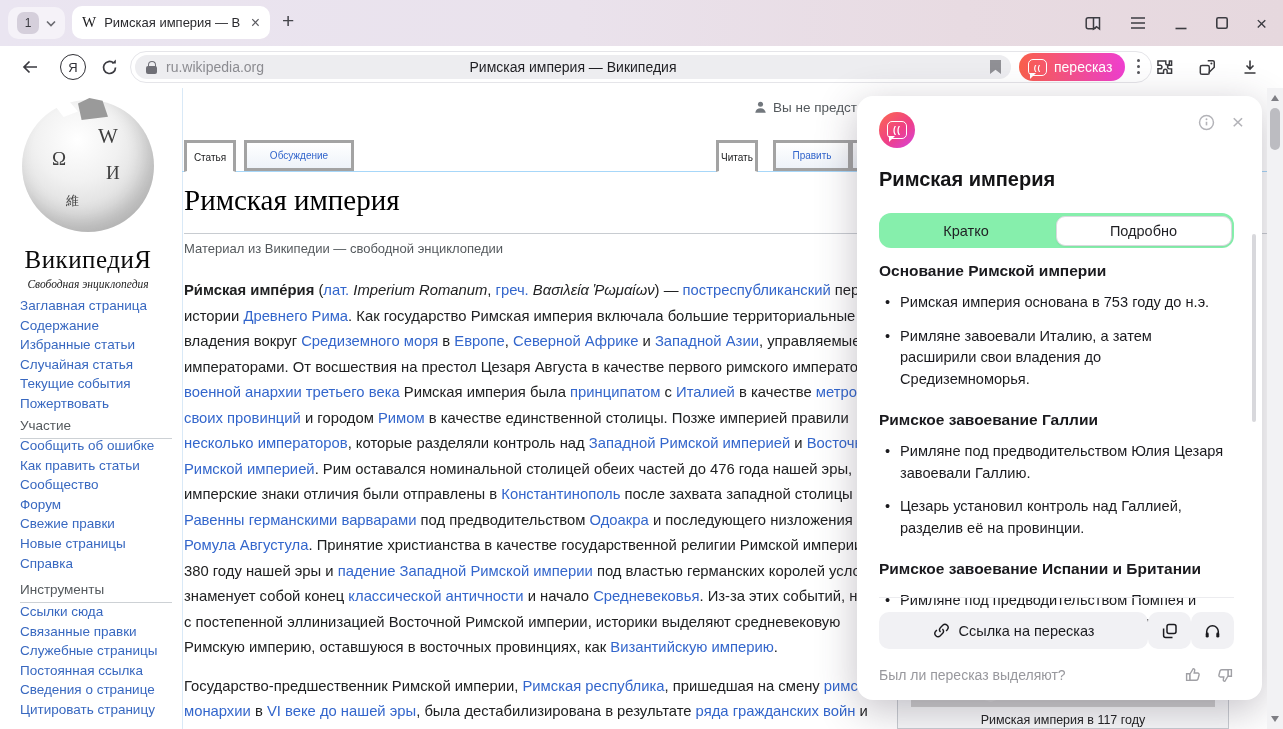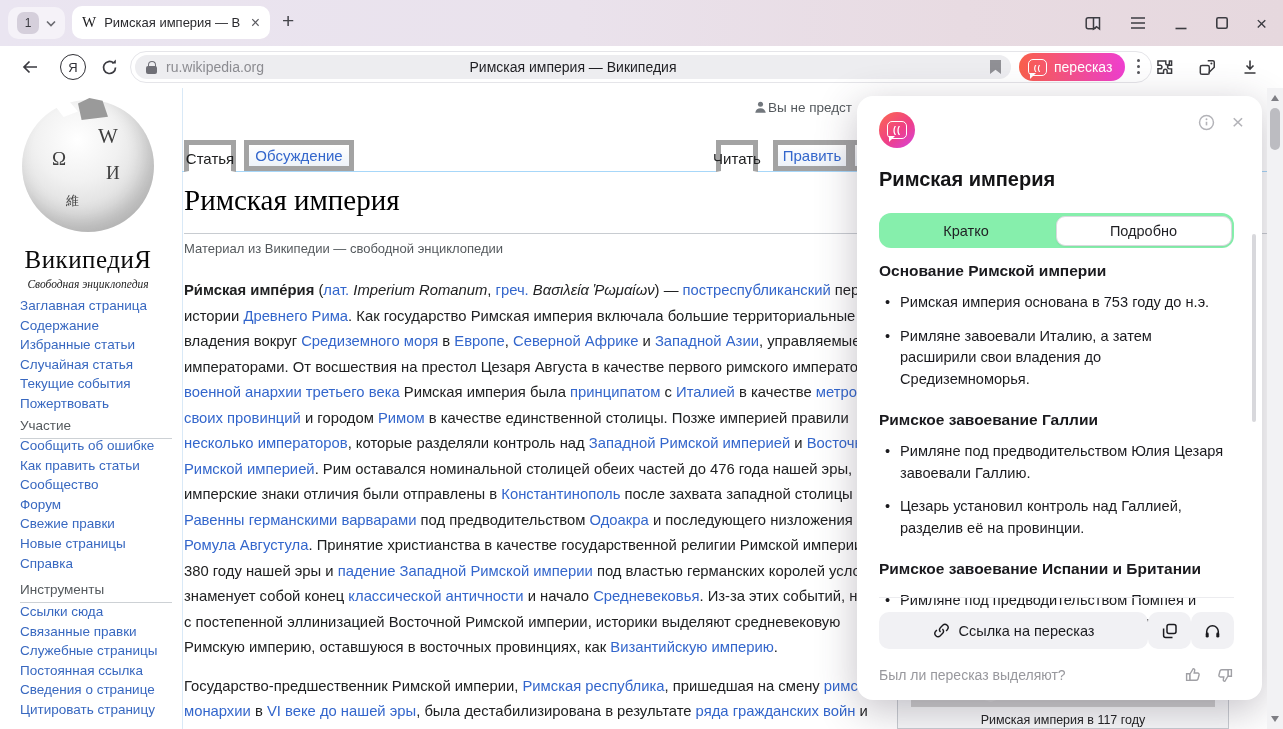--- a/index.html
+++ b/index.html
@@ -38,24 +38,24 @@
   .qbubble{width:17px;height:15px;border:1.6px solid #fff;border-radius:5px;position:relative;display:flex;align-items:center;justify-content:center;font-size:8px;font-weight:bold;color:#fff;letter-spacing:1px}
   .qbubble::after{content:"";position:absolute;left:1px;bottom:-4px;border:3px solid transparent;border-top-color:#fff;border-left-color:#fff}
   .dots{position:absolute;left:1006px;top:7px;display:flex;flex-direction:column;gap:3px}
   .dots i{width:3px;height:3px;border-radius:50%;background:#55555b}
   .tbr{position:absolute;right:16px;top:0;height:42px;display:flex;align-items:center;gap:24px;color:#3a3a3e}
 
   
   .pagearea{position:absolute;left:0;top:88px;right:0;bottom:0;background:#fff}
   .vline{position:absolute;left:182px;top:0;bottom:0;width:1px;background:#d9e9f7}
   .tabline{position:absolute;left:182px;right:16px;top:83px;height:1px;background:#a7d7f9}
-  .wtab{position:absolute;top:52px;height:31px;box-sizing:border-box;border:5px solid #a3a3a3;
-    background:linear-gradient(#ffffff,#eef3f9);display:flex;align-items:center;justify-content:center;font-size:15px;color:#3366cc;z-index:2}
+  .wtab{position:absolute;top:52px;height:31px;box-sizing:border-box;border:3px solid #a3a3a3;
+    background:linear-gradient(#ffffff,#eef3f9);display:flex;align-items:center;justify-content:center;font-size:10px;color:#3366cc;z-index:2}
   .wtab.sel{background:#fff;border-bottom:1px solid #fff;height:32px;color:#202122}
-  .userstatus{position:absolute;left:753px;top:12px;display:flex;align-items:center;font-size:13.5px;color:#54595d}
+  .userstatus{position:absolute;left:753px;top:12px;display:flex;align-items:center;gap:5px;font-size:13.5px;color:#54595d}
   .wtitle{position:absolute;left:184px;top:96px;font-family:"Liberation Serif",serif;font-size:29px;color:#000}
   .titlerule{position:absolute;left:184px;right:16px;top:145px;height:1px;background:#c8ccd1}
   .wsub{position:absolute;left:184px;top:153px;font-size:13px;color:#54595d}
   .article{position:absolute;left:184px;top:190px;width:718px;font-size:14.8px;line-height:25.5px;color:#202122}
   .article p{margin:0 0 13px}
   .seg-b{font-weight:bold}
   .seg-a{color:#3366cc}
   .seg-i{font-style:italic}
 
   

